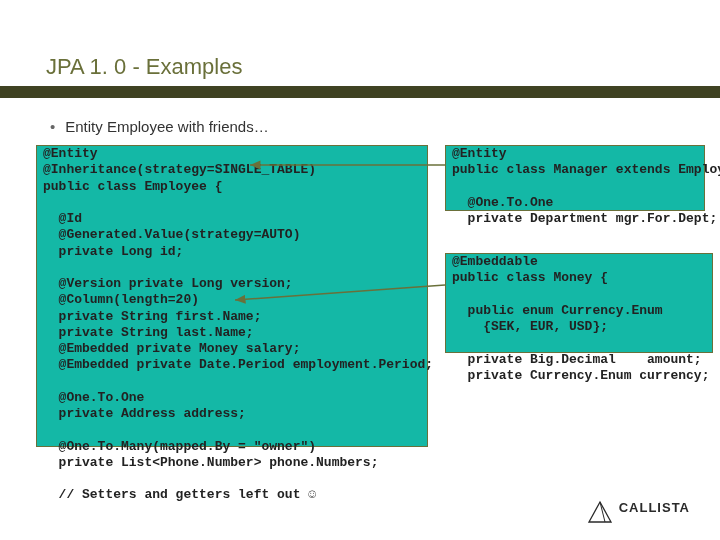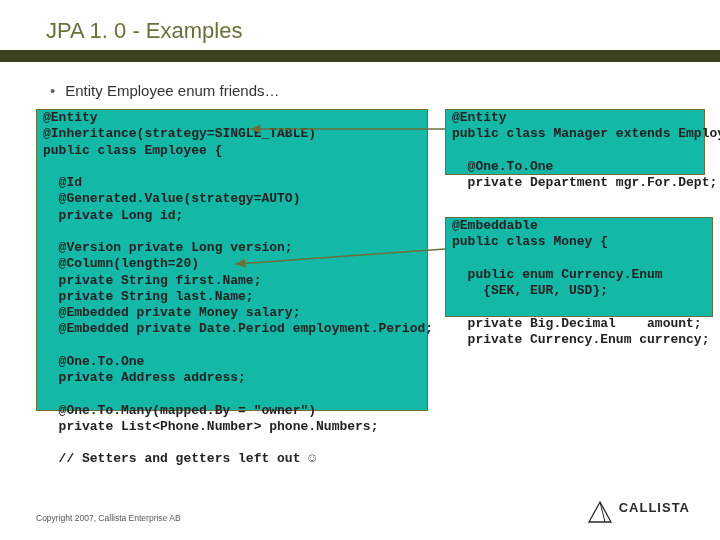--- a/index.html
+++ b/index.html
@@ -9,20 +9,21 @@
     background: #fff;
     font-family: Verdana, Arial, sans-serif;
     position: relative;
     overflow: hidden;
   }
   .title {
     font-size: 22px;
     color: #6a703a;
     padding: 18px 0 6px 46px;
     font-family: Verdana, sans-serif;
+    margin-top: 36px;
   }
   .hr-bar {
     height: 12px;
     background: #3f4222;
     margin: 0;
   }
   .bullet {
     padding: 20px 0 10px 50px;
     font-size: 15px;
     color: #333;
@@ -79,21 +80,21 @@
     font-weight: bold;
     letter-spacing: 1px;
     color: #2a2a2a;
   }
 </style>
 </head>
 <body>
 
 <div class="title">JPA 1. 0 - Examples</div>
 <div class="hr-bar"></div>
-<div class="bullet">Entity Employee enum friends…</div>
+<div class="bullet">Entity Employee with friends…</div>
 
 <div class="content">
   <pre class="code-box main-box">@Entity
 @Inheritance(strategy=SINGLE_TABLE)
 public class Employee {
 
   @Id
   @Generated.Value(strategy=AUTO)
   private Long id;
 
@@ -130,21 +131,20 @@
       <marker id="ah" markerWidth="8" markerHeight="8" refX="7" refY="3" orient="auto">
         <path d="M0,0 L7,3 L0,6 Z" fill="#6a703a"></path>
       </marker>
     </defs>
     <line x1="445" y1="20" x2="250" y2="20" stroke="#6a703a" stroke-width="1.5" marker-end="url(#ah)"></line>
     <line x1="445" y1="140" x2="235" y2="155" stroke="#6a703a" stroke-width="1.5" marker-end="url(#ah)"></line>
   </svg>
 </div>
 
 <div class="footer">
-  <div>Copyright 2007, Callista Enterprise AB</div>
 </div>
 
 <div class="logo">
   <svg width="26" height="24">
     <path d="M2,22 L13,2 L24,22 Z" fill="none" stroke="#2a2a2a" stroke-width="1.3"></path>
     <path d="M13,2 L18,22" fill="none" stroke="#2a2a2a" stroke-width="1"></path>
   </svg>
   <span class="logo-text">CALLISTA</span>
 </div>
 

